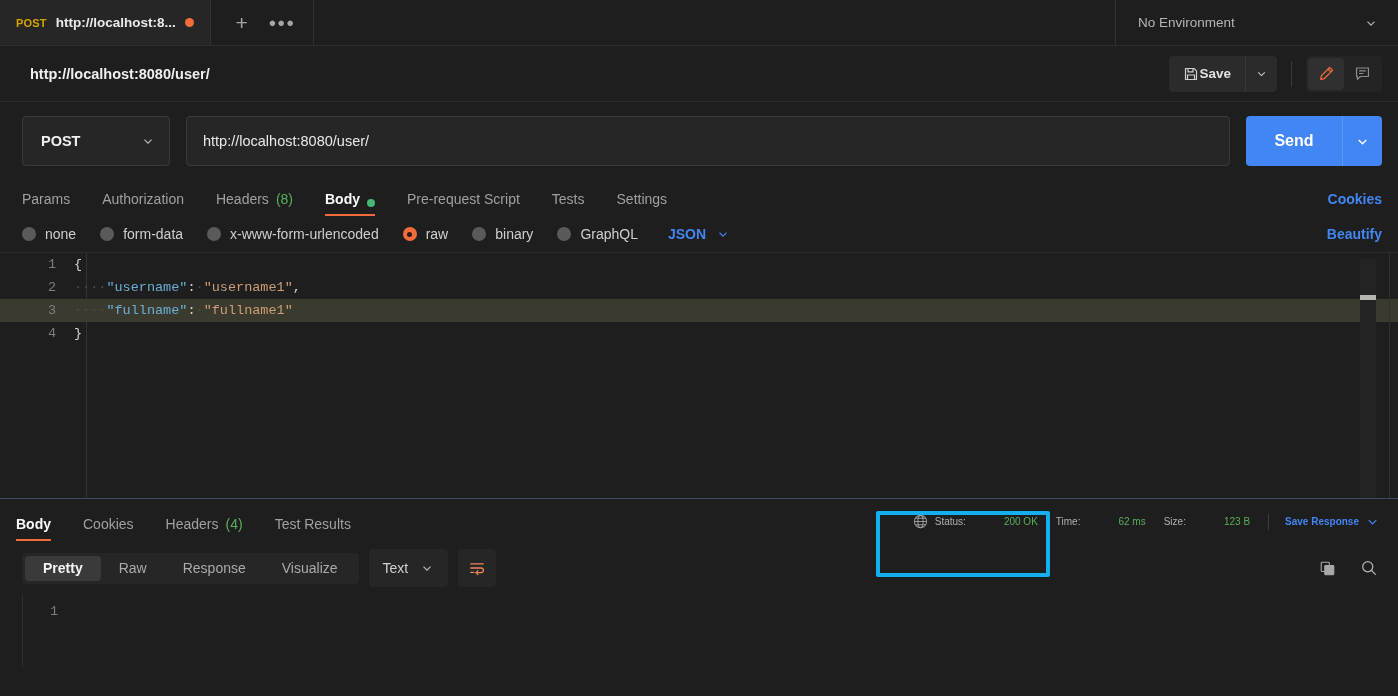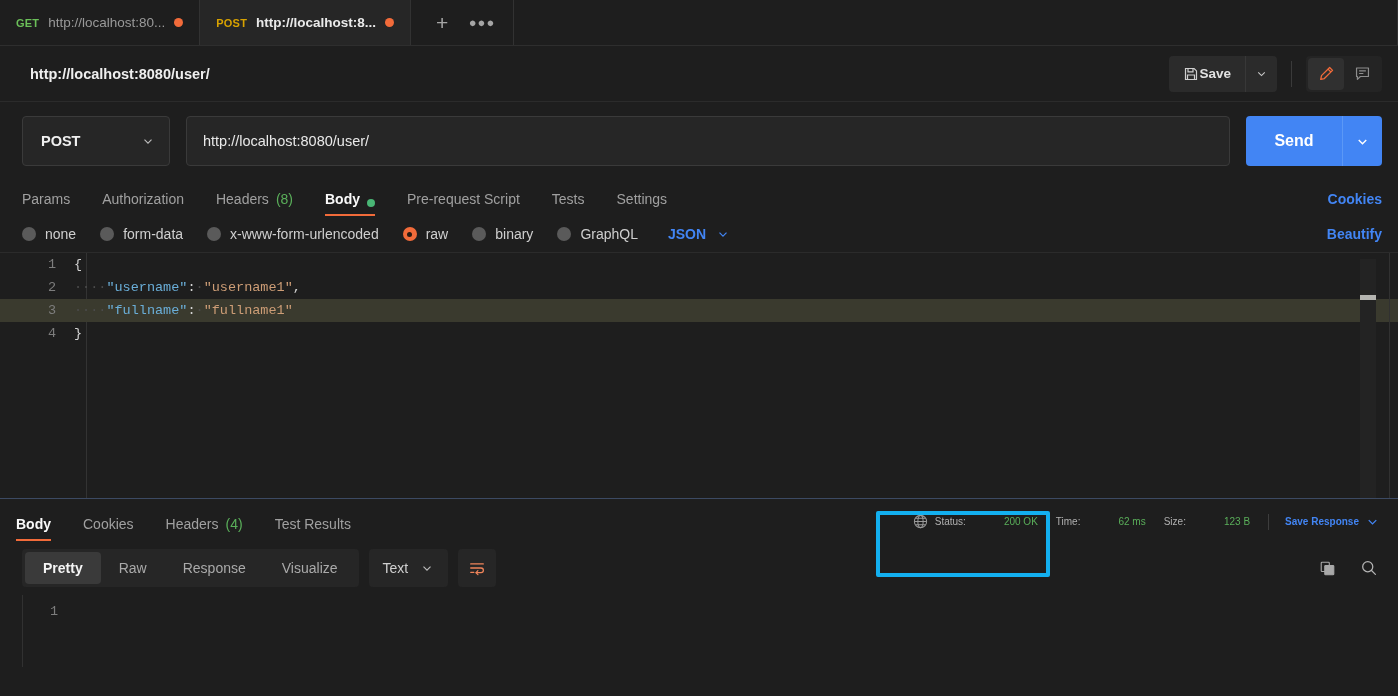--- a/index.html
+++ b/index.html
@@ -235,21 +235,21 @@
     pointer-events: none;
     z-index: 30;
   }
 
   .resp-toolbar {
     display: flex; align-items: center; gap: 10px;
     padding: 8px 16px 8px 22px;
   }
   .seg-group { display: flex; background: #262626; border-radius: 4px; padding: 3px; }
   .seg {
-    height: 32px; padding: 0 18px; border-radius: 4px;
+    height: 25px; padding: 0 18px; border-radius: 4px;
     display: flex; align-items: center; justify-content: center;
     font-size: 14px; color: #aaa; cursor: pointer;
   }
   .seg.active { background: #3a3a3a; color: #f5f5f5; font-weight: bold; }
   .text-select {
     height: 38px; background: #262626; border-radius: 4px;
     display: flex; align-items: center; gap: 12px; padding: 0 14px;
     font-size: 14px; color: #d0d0d0; cursor: pointer;
   }
   .wrap-btn {
@@ -270,39 +270,42 @@
   .resp-body .rlineno {
     width: 74px; text-align: right; padding-right: 16px;
     color: #7d7d7d; font-family: "Liberation Mono", monospace; font-size: 13.5px;
   }
   svg { display: block; }
 </style>
 </head>
 <body>
 
 <div class="tabbar">
-  <div class="req-tab">
-    <span class="method get">GET</span>
-    <span class="tname">http://localhost:80...</span>
-    <span class="dot-unsaved"></span>
-  </div>
   <div class="req-tab active">
     <span class="method post">POST</span>
     <span class="tname">http://localhost:8...</span>
     <span class="dot-unsaved"></span>
   </div>
   <div class="tab-actions">
     <div class="icon-btn">
         <span class="plus-glyph">+</span>
       </div>
     <div class="icon-btn">
         <span class="dots-glyph">●●●</span>
       </div>
   </div>
   <div class="tab-spacer"></div>
+  <div class="env-select">
+    <span>No Environment</span>
+    <span>
+      <svg width="14" height="14" viewBox="0 0 16 16" fill="none" stroke="#b5b5b5" stroke-width="1.4">
+          <path d="M4 6.5l4 4 4-4"></path>
+        </svg>
+    </span>
+  </div>
 </div>
 
 <div class="req-header">
   <div class="req-title">http://localhost:8080/user/</div>
   <div class="req-header-right">
     <div class="save-group">
       <div class="save-btn">
         <span>
           <svg width="16" height="16" viewBox="0 0 16 16" fill="none" stroke="#cfcfcf" stroke-width="1.2">
             <path d="M2.5 2.5h8.6L13.5 4.9v8.6h-11z"></path>

